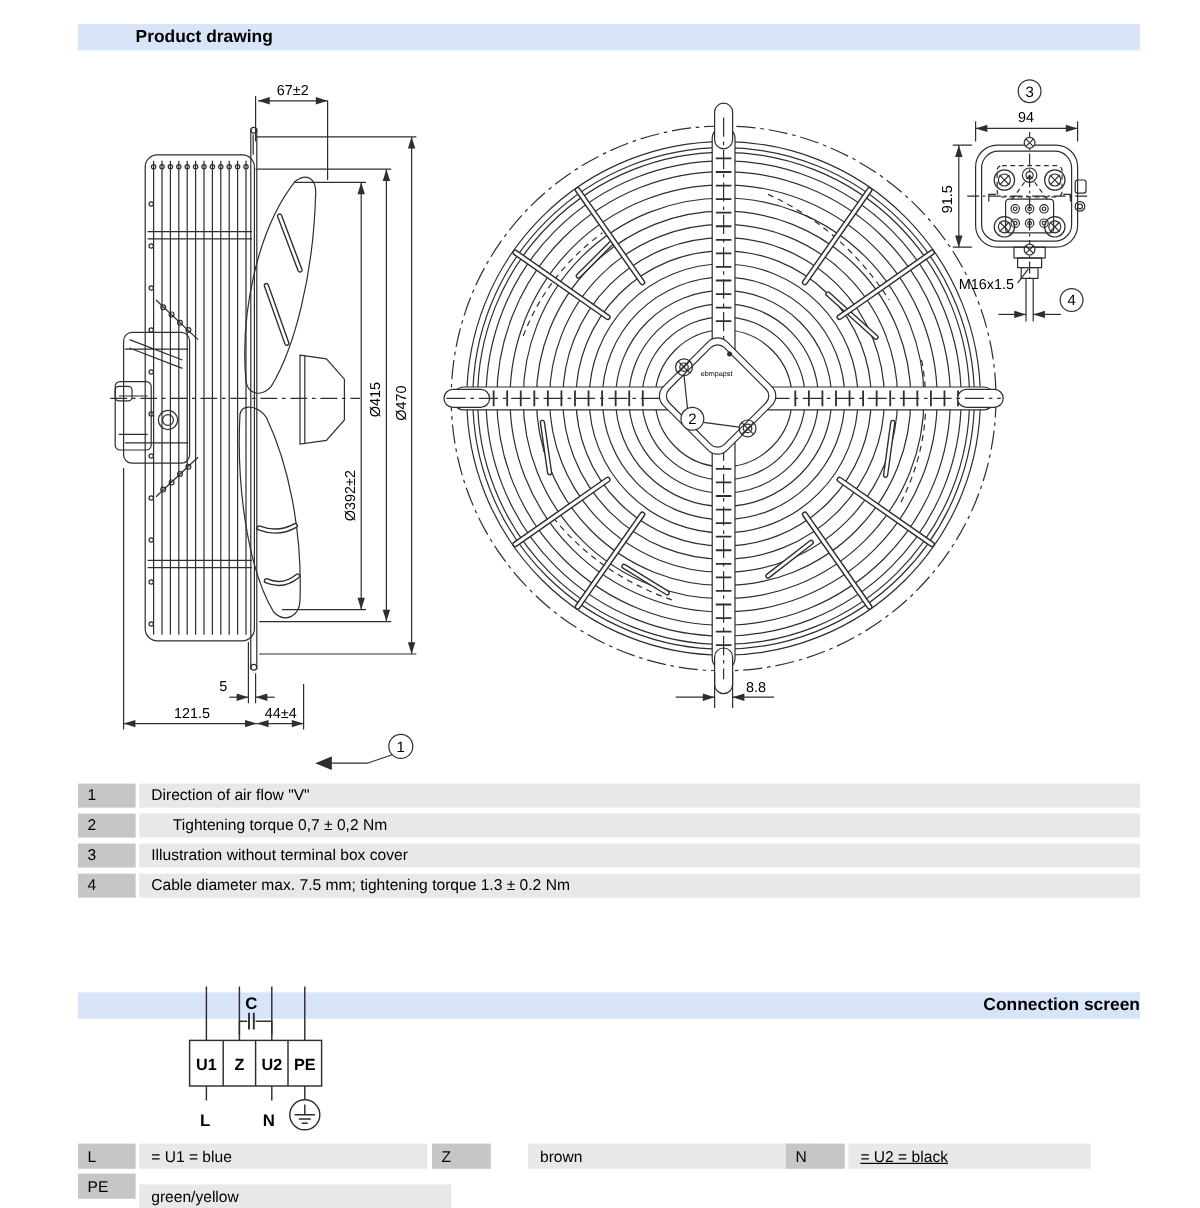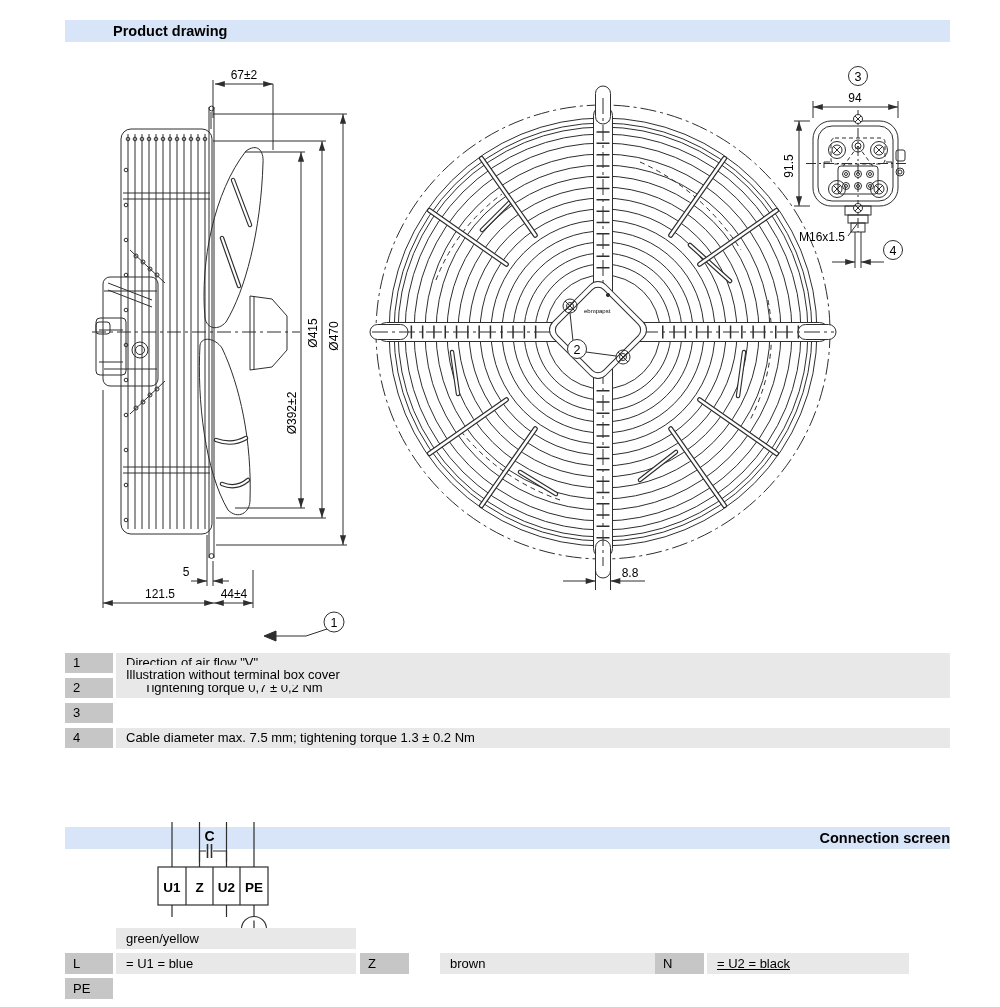--- a/index.html
+++ b/index.html
@@ -328,21 +328,21 @@
   </div>
 
   <div>
     <div class="ncell" style="left:65px;top:653px;width:48px;">1</div>
     <div class="dcell" style="left:116px;top:653px;width:834px;">Direction of air flow "V"</div>
 
     <div class="ncell" style="left:65px;top:678px;width:48px;">2</div>
     <div class="dcell" style="left:116px;top:678px;width:834px;padding-left:28px;">Tightening torque 0,7 ± 0,2 Nm</div>
 
     <div class="ncell" style="left:65px;top:703px;width:48px;">3</div>
-    <div class="dcell" style="left:116px;top:665px;width:834px;">Illustration without terminal box cover</div>
+    <div class="dcell" style="left:116px;top:703px;width:834px;">Illustration without terminal box cover</div>
 
     <div class="ncell" style="left:65px;top:728px;width:48px;">4</div>
     <div class="dcell" style="left:116px;top:728px;width:834px;">Cable diameter max. 7.5 mm; tightening torque 1.3 ± 0.2 Nm</div>
   </div>
 
   <svg width="200" height="145" viewBox="130 815 200 145" style="left:130px;top:815px;">
     <g fill="none" stroke="#2e2e2e" stroke-width="1.2">
 
       <path d="M172,822 V867 M199.5,822 V867 M226.5,822 V867 M254,822 V867"></path>
 
@@ -376,16 +376,16 @@
     <div class="lcell" style="left:65px;top:953px;width:48px;">L</div>
     <div class="vcell" style="left:116px;top:953px;width:240px;">= U1 = blue</div>
 
     <div class="lcell" style="left:360px;top:953px;width:49px;">Z</div>
     <div class="vcell" style="left:412px;top:953px;width:240px;margin-left:28px;">brown</div>
 
     <div class="lcell" style="left:655px;top:953px;width:49px;">N</div>
     <div class="vcell" style="left:707px;top:953px;width:202px;text-decoration:underline;">= U2 = black</div>
 
     <div class="lcell" style="left:65px;top:978px;width:48px;">PE</div>
-    <div class="vcell" style="left:116px;top:928px;width:240px;">green/yellow</div>
+    <div class="vcell" style="left:116px;top:987px;width:260px;">green/yellow</div>
   </div>
 
 </div>
 
 </body></html>

